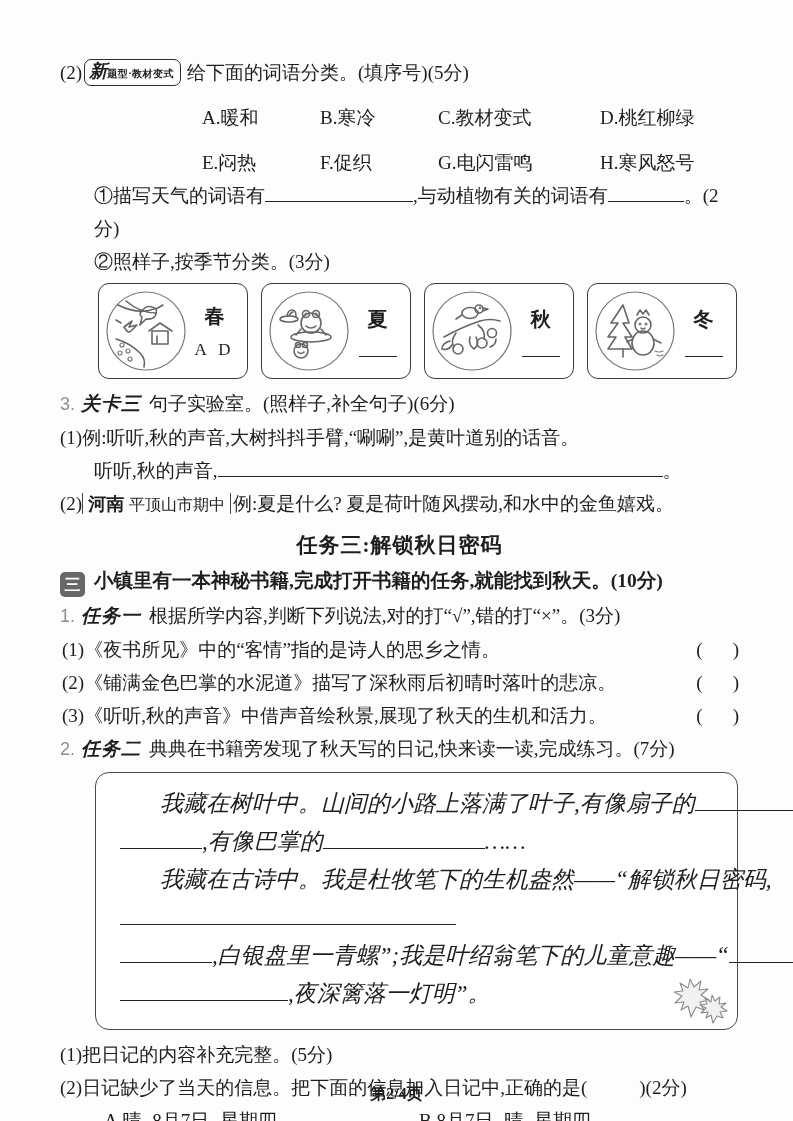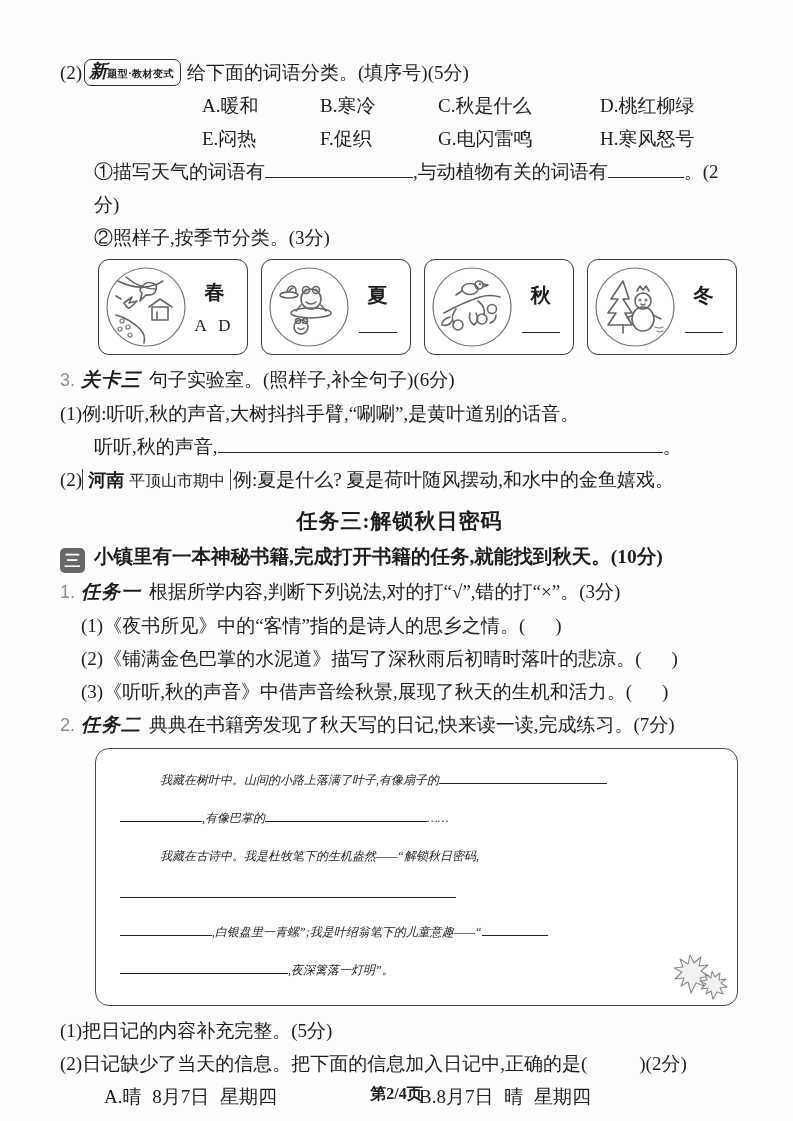--- a/index.html
+++ b/index.html
@@ -25,21 +25,21 @@
     display:inline-block; border:1.5px solid #2e2e2e; border-radius:7px;
     padding:0 6px 0 4px; margin:0 6px 0 2px; line-height:22px; vertical-align:2px;
   }
   .badge-new .xin { font-weight:bold; font-style:italic; font-size:18px; }
   .badge-new .rest { font-weight:bold; font-size:10px; letter-spacing:.5px; }
 
   
   .blank { display:inline-block; border-bottom:1.2px solid #222; height:20px; vertical-align:baseline; }
 
   
-  .opt-row { display:grid; grid-template-columns:118px 118px 162px 170px; margin-left:142px; }
+  .opt-row { display:grid; grid-template-columns:118px 118px 162px 170px; margin-left:142px;margin-top:12px; }
   .opt-row span { font-size:19px; line-height:33px; }
 
   
   .season-row { display:flex; gap:13px; margin:5px 0 8px 38px; }
   .season-box {
     width:150px; height:96px; border:1.6px solid #3a3a3a; border-radius:11px;
     display:flex; align-items:center; padding:4px 6px 4px 5px; background:#fff;
   }
   .season-art { width:84px; height:84px; flex:0 0 auto; }
   .season-right { flex:1; display:flex; flex-direction:column; align-items:center; justify-content:center; gap:10px; }
@@ -57,31 +57,31 @@
 
   
   .num-badge {
     display:inline-block; width:25px; height:25px; background:#676767; color:#fff;
     border-radius:5px; text-align:center; line-height:25px; font-size:16px; font-weight:bold;
     margin-right:9px; vertical-align:-3px;
   }
   .intro { font-weight:bold; font-size:19.5px; }
 
   
-  .judge { display:flex; padding-left:2px;margin-left:19px; }
+  .judge { display:flex; justify-content:space-between; padding-left:2px; }
   .parens { white-space:nowrap; }
   .parens .gap { display:inline-block; width:30px; }
 
   
   .diary {
     position:relative; margin:6px 0 8px 35px; width:643px;
     border:1.6px solid #4a4a4a; border-radius:14px; background:#fff;
     padding:12px 26px 16px 24px;
   }
-  .diary .dline { font-size:12px; line-height:38px; font-style:italic; white-space:nowrap; }
+  .diary .dline { font-size:23px; line-height:38px; font-style:italic; white-space:nowrap; }
   .diary .dindent { padding-left:40px; }
   .dblank { display:inline-block; border-bottom:1.2px solid #222; height:18px; vertical-align:baseline; }
   .leaves { position:absolute; right:8px; bottom:4px; }
 
   
   .choices { display:grid; grid-template-columns:315px auto; row-gap:0; margin-left:44px; }
   .choices span { font-size:19px; line-height:33px; word-spacing:6px; }
 
   .footer { position:absolute; left:0; right:0; bottom:16px; text-align:center; font-size:16px; font-weight:bold; }
 
@@ -93,21 +93,21 @@
 
 <div class="page">
 
   <div class="line">
     <span>(2)</span><span class="badge-new"><span class="xin">新</span><span class="rest">题型·教材变式</span></span><span>给下面的词语分类。(填序号)(5分)</span>
   </div>
 
   <div class="opt-row">
     <span>A.暖和</span>
     <span>B.寒冷</span>
-    <span>C.秋是什么</span>
+    <span>C.教材变式</span>
     <span>D.桃红柳绿</span>
   </div>
   <div class="opt-row">
     <span>E.闷热</span>
     <span>F.促织</span>
     <span>G.电闪雷鸣</span>
     <span>H.寒风怒号</span>
   </div>
 
   <div class="line indent">

